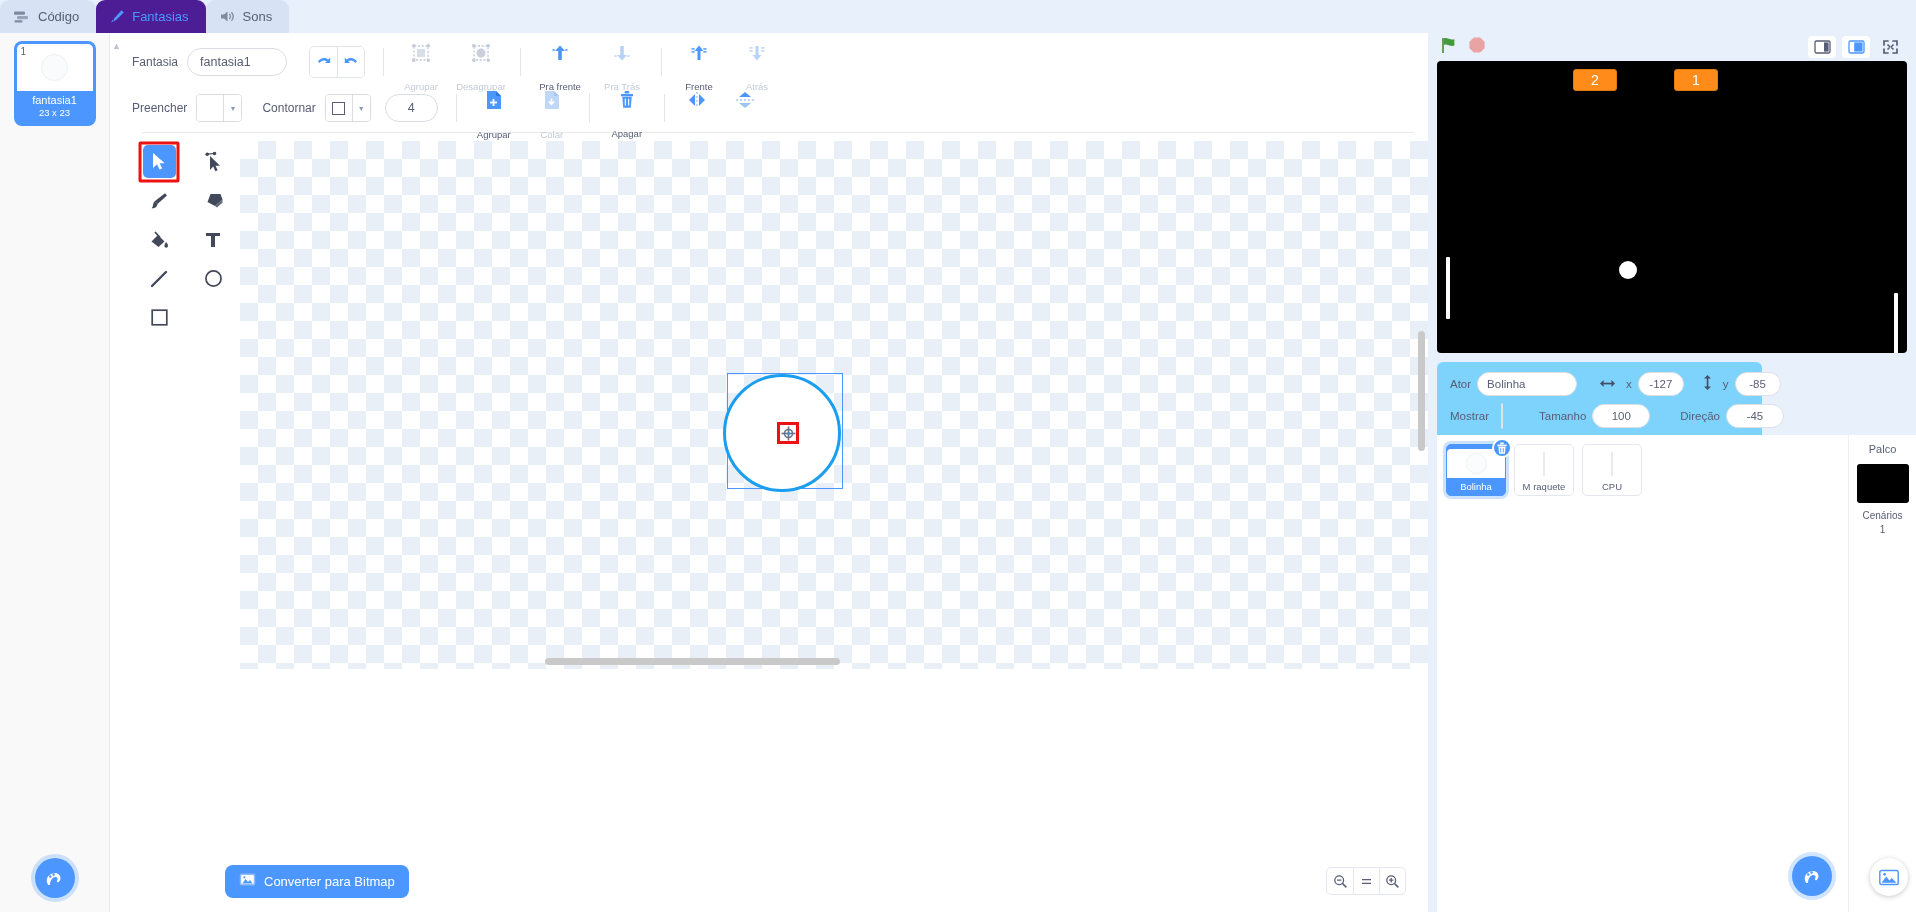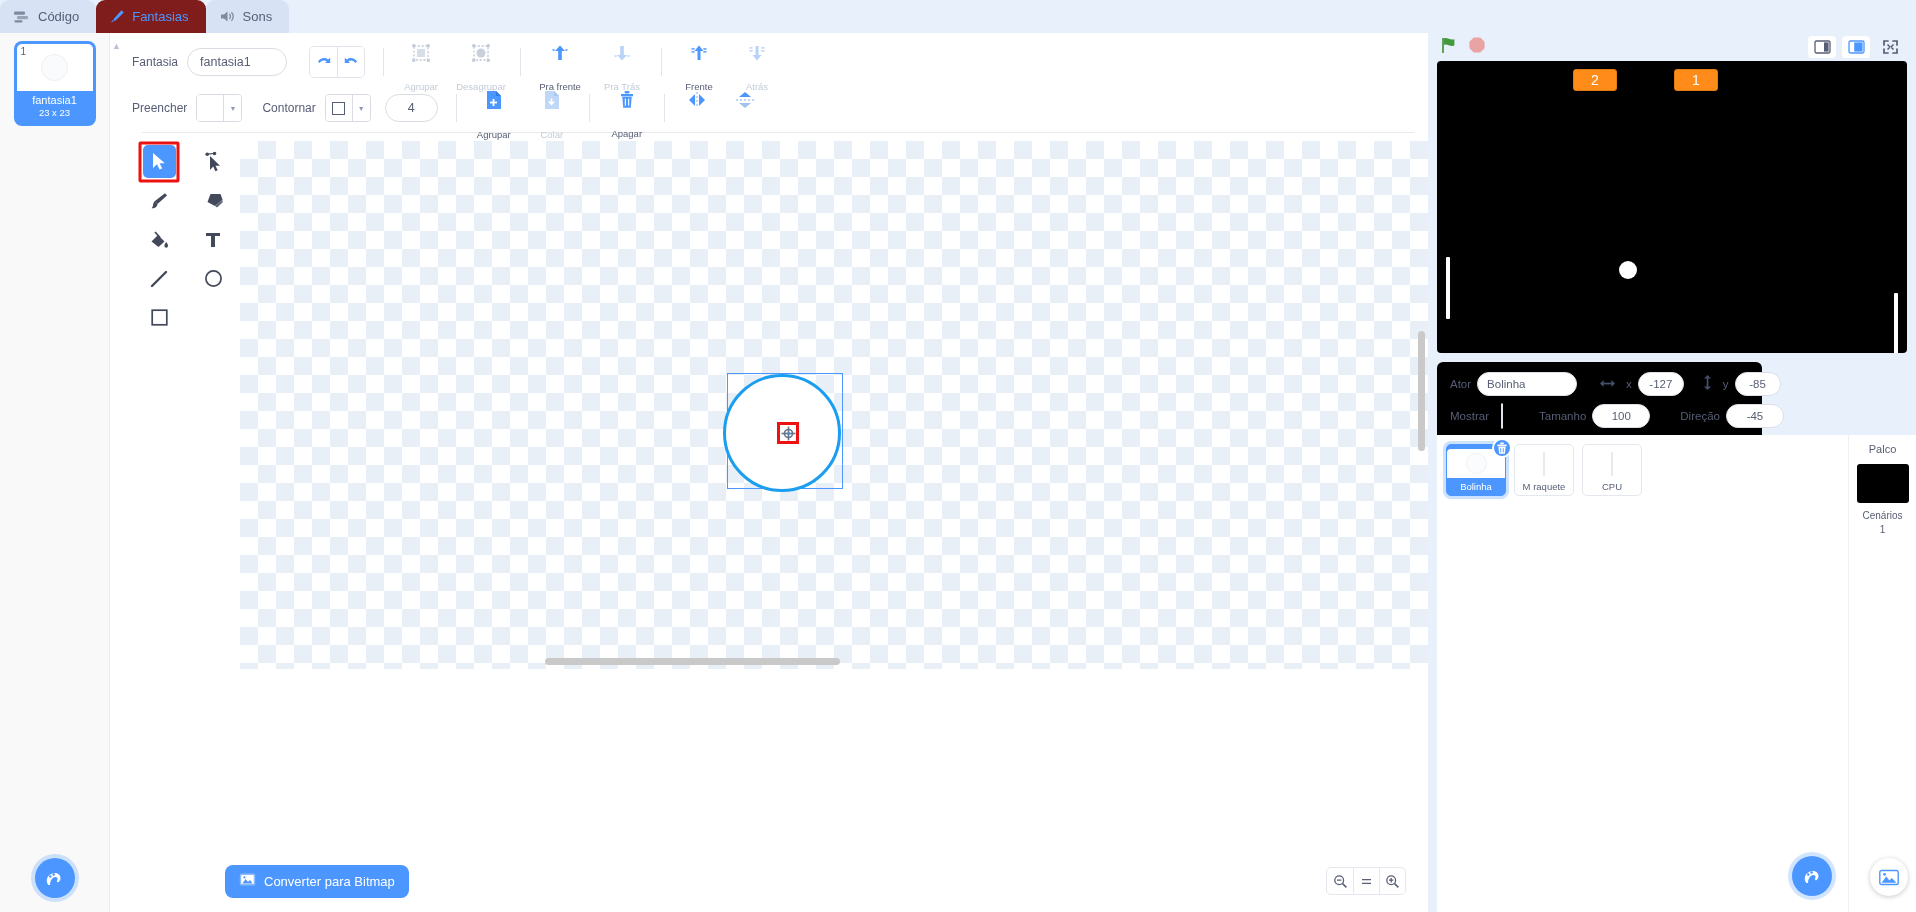--- a/index.html
+++ b/index.html
@@ -16,21 +16,21 @@
     height: 33px; background: #e8f0fc; display: flex; align-items: flex-end;
     padding-left: 0; flex: 0 0 33px; position: relative; z-index: 5;
   }
   .tab {
     display: flex; align-items: center; gap: 7px;
     height: 33px; padding: 0 17px 0 14px;
     border-radius: 9px 9px 0 0;
     background: #d7e2f5; color: #575e75; font-size: 13px;
     cursor: pointer; position: relative;
   }
-  .tab.active { background: #7f1d1d; color: #4c97ff; justify-content: flex-end; }
+  .tab.active { background: #4c1d95; color: #4c97ff; justify-content: flex-end; }
   .tab svg { display: block; }
 
   
   .body-row { flex: 1 1 auto; display: flex; min-height: 0; }
 
   
   .costume-col {
     width: 110px; background: #f9f9f9; border-right: 1px solid #e8eaec;
     display: flex; flex-direction: column; align-items: center;
     padding-top: 8px; position: relative; flex: 0 0 110px;
@@ -192,21 +192,21 @@
   }
   .score {
     position: absolute; top: 8px; background: #ff8c1a; color: #fff;
     border: 1.5px solid #e07a12; border-radius: 3px;
     font-size: 14px; padding: 2px 0; width: 44px; text-align: center;
   }
   .paddle { position: absolute; background: #fff; width: 4px; border-radius: 1px; }
   .ball { position: absolute; width: 18px; height: 18px; border-radius: 50%; background: #fff; }
 
   .sprite-info {
-    margin: 9px 9px 0 9px; background: #000000; border-radius: 6px 6px 0 0;
+    margin: 9px 9px 0 9px; background: #7dd3fc; border-radius: 6px 6px 0 0;
     padding: 7px 0 4px 0; display: flex; flex-direction: column; gap: 2px;
     width: 325px;
   }
   .si-row { display: flex; align-items: center; height: 30px; padding-left: 13px; gap: 6px; }
   .si-lbl { font-size: 11.5px; color: #575e75; }
   .si-input {
     border: 1px solid #dcdfe6; border-radius: 14px; height: 24px;
     font-size: 11.5px; color: #575e75; display: flex; align-items: center;
     padding: 0 9px; background: #fff; outline: none;
     font-family: "Liberation Sans", sans-serif;

